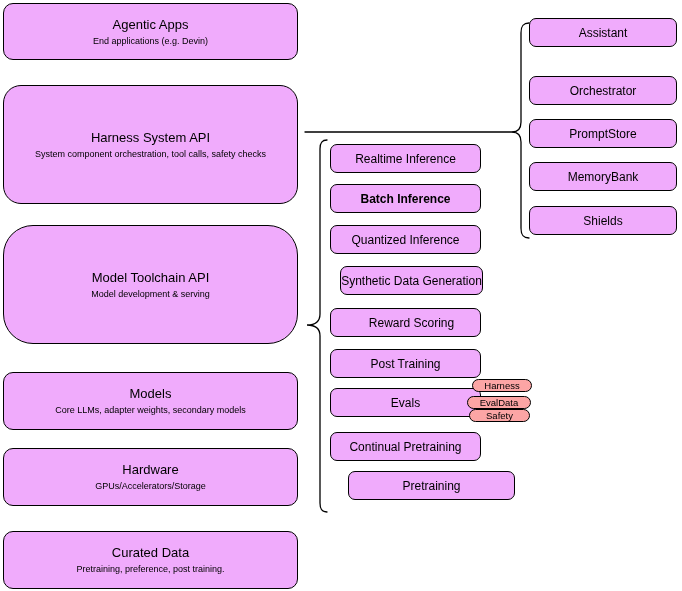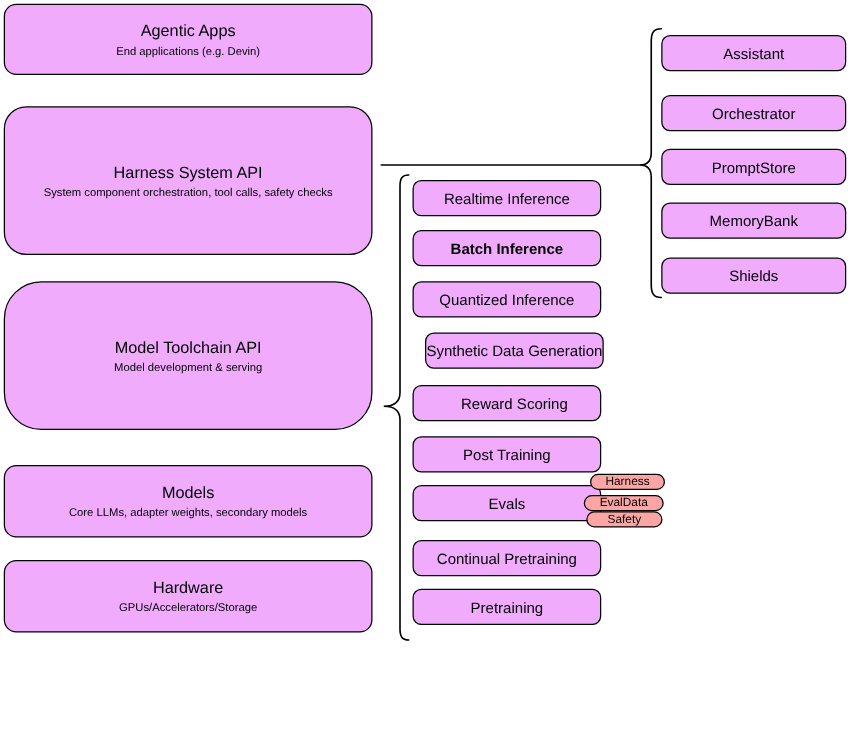--- a/index.html
+++ b/index.html
@@ -52,34 +52,38 @@
   <div class="box layer" style="left:3px;top:372px;width:295px;height:58px;border-radius:10px;">
     <div class="t">Models</div>
     <div class="s">Core LLMs, adapter weights, secondary models</div>
   </div>
 
   <div class="box layer" style="left:3px;top:448px;width:295px;height:58px;border-radius:10px;">
     <div class="t">Hardware</div>
     <div class="s">GPUs/Accelerators/Storage</div>
   </div>
 
+  <div class="box layer" style="left:3px;top:531px;width:295px;height:58px;border-radius:10px;">
+    <div class="t">Curated Data</div>
+    <div class="s">Pretraining, preference, post training.</div>
+  </div>
 
   <div class="box node" style="left:330px;top:144px;width:151px;height:29px;">Realtime Inference</div>
   <div class="box node" style="left:330px;top:184px;width:151px;height:29px;font-weight:bold;">Batch Inference</div>
   <div class="box node" style="left:330px;top:225px;width:151px;height:29px;">Quantized Inference</div>
   <div class="box node" style="left:340px;top:266px;width:143px;height:29px;">Synthetic Data Generation</div>
   <div class="box node" style="left:330px;top:308px;width:151px;height:29px;padding-left:12px;">Reward Scoring</div>
   <div class="box node" style="left:330px;top:349px;width:151px;height:29px;">Post Training</div>
   <div class="box node" style="left:330px;top:388px;width:151px;height:29px;">Evals</div>
   <div class="box node" style="left:330px;top:432px;width:151px;height:29px;">Continual Pretraining</div>
-  <div class="box node" style="left:330px;top:471px;width:151px;height:29px;text-align:right;">Pretraining</div>
+  <div class="box node" style="left:348px;top:471px;width:167px;height:29px;text-align:right;">Pretraining</div>
 
   <div class="tag" style="left:472px;top:379px;width:60px;height:13px;">Harness</div>
   <div class="tag" style="left:467px;top:396px;width:64px;height:13px;">EvalData</div>
   <div class="tag" style="left:469px;top:409px;width:61px;height:13px;">Safety</div>
 
-  <div class="box node" style="left:529px;top:28px;width:148px;height:29px;">Assistant</div>
+  <div class="box node" style="left:529px;top:18px;width:148px;height:29px;">Assistant</div>
   <div class="box node" style="left:529px;top:76px;width:148px;height:29px;">Orchestrator</div>
   <div class="box node" style="left:529px;top:119px;width:148px;height:29px;">PromptStore</div>
   <div class="box node" style="left:529px;top:162px;width:148px;height:29px;">MemoryBank</div>
   <div class="box node" style="left:529px;top:206px;width:148px;height:29px;">Shields</div>
 
 </div>
 
 </body></html>

